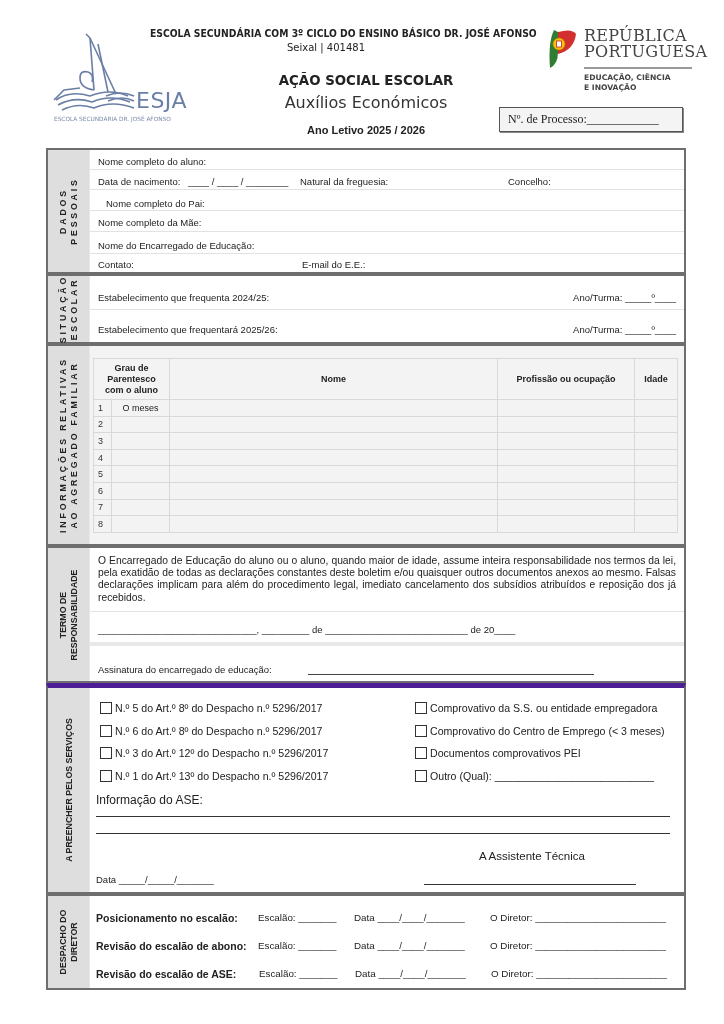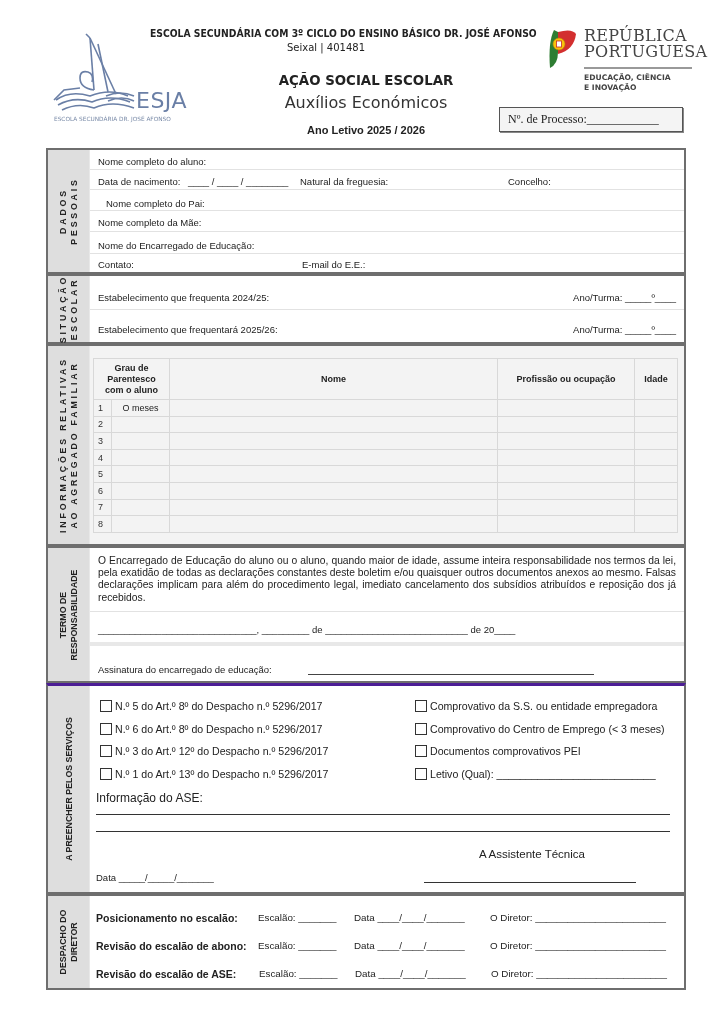--- a/index.html
+++ b/index.html
@@ -247,21 +247,21 @@
     <div class="frow" style="top:64px;height:34px;border-bottom:4px solid #e8e8e8;">
       <span style="left:8px;top:12px">______________________________, _________ de ___________________________ de 20____</span>
     </div>
     <div class="frow" style="top:102px;height:33px;border-bottom:none;">
       <span style="left:8px;top:14px">Assinatura do encarregado de educação:</span>
       <div class="line" style="left:218px;top:24px;width:286px;border-color:#444"></div>
     </div>
   </div>
 </div>
 
-<div class="section" style="top:683px;height:211px;border-top:3px solid #4c1d95;">
+<div class="section" style="top:683px;height:211px;border-top:5px solid #4c1d95;">
   <div class="sidebar">
     <div class="side-label">A PREENCHER PELOS SERVIÇOS</div>
   </div>
   <div class="content" id="servicos-content">
     <div class="chk" style="left:10px;top:14px">
         <span class="box"></span>
         <span>N.º 5 do Art.º 8º do Despacho n.º 5296/2017</span>
       </div>
     <div class="chk" style="left:10px;top:37px">
         <span class="box"></span>
@@ -283,21 +283,21 @@
     <div class="chk" style="left:325px;top:37px">
         <span class="box"></span>
         <span>Comprovativo do Centro de Emprego (&lt; 3 meses)</span>
       </div>
     <div class="chk" style="left:325px;top:59px">
         <span class="box"></span>
         <span>Documentos comprovativos PEI</span>
       </div>
     <div class="chk" style="left:325px;top:82px">
         <span class="box"></span>
-        <span>Letivo (Qual): ___________________________</span>
+        <span>Outro (Qual): ___________________________</span>
       </div>
 
     <span class="t" style="left:6px;top:105px;font-size:12px">Informação do ASE:</span>
     <div class="line" style="left:6px;top:128px;width:574px"></div>
     <div class="line" style="left:6px;top:145px;width:574px"></div>
     <span class="t" style="left:389px;top:162px;font-size:11.5px">A Assistente Técnica</span>
     <span class="t" style="left:6px;top:186px;font-size:9.5px">Data _____/_____/_______</span>
     <div class="line" style="left:334px;top:196px;width:212px"></div>
   </div>
 </div>

